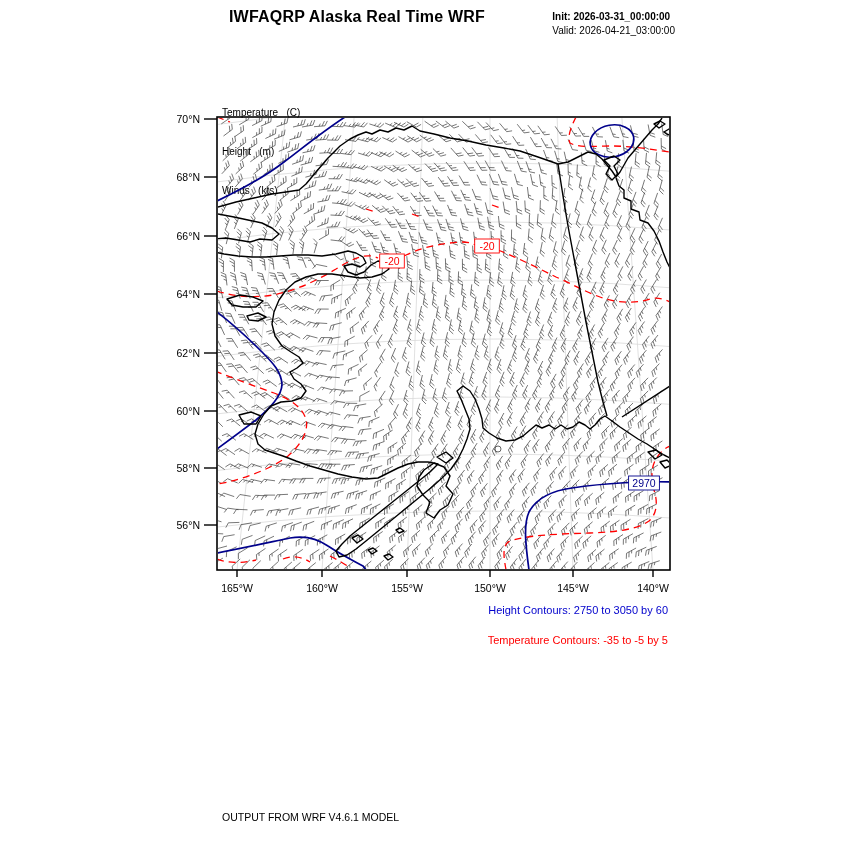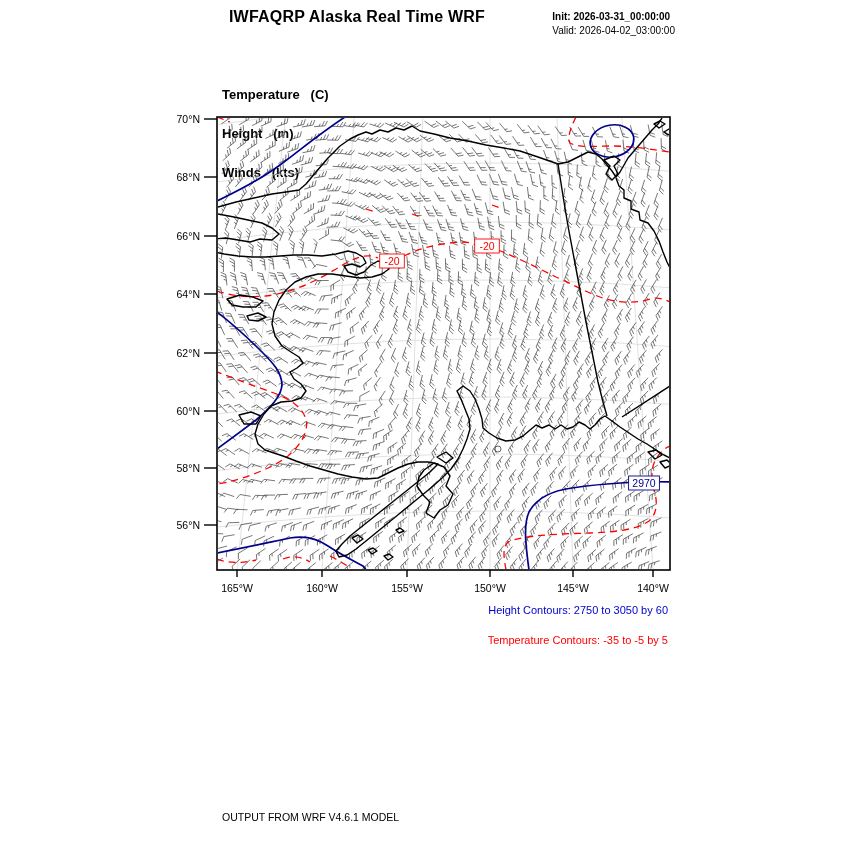--- a/index.html
+++ b/index.html
@@ -2,37 +2,37 @@
 <html><head>
 <meta charset="utf-8">
 <style>
   html,body{margin:0;padding:0;background:#ffffff;}
   .page{position:relative;width:850px;height:850px;background:#ffffff;overflow:hidden;
         font-family:"Liberation Sans","DejaVu Sans",sans-serif;color:#000;}
   .title{position:absolute;left:217px;top:8px;width:268px;text-align:right;
          font-size:16px;font-weight:bold;letter-spacing:0.2px;}
   .initblock{position:absolute;right:175px;top:10px;text-align:left;font-size:10px;line-height:14px;}
   .initblock .init{font-weight:bold;}
-  .params{position:absolute;left:222px;top:62px;font-size:13px;line-height:13px;white-space:pre;font-weight:bold;}
+  .params{position:absolute;left:222px;top:80px;font-size:10px;line-height:13px;white-space:pre;}
   .caption{position:absolute;right:182px;text-align:right;font-size:11px;}
   .caption.height{top:604px;color:#0000cc;}
   .caption.temp{top:627px;color:#ff0000;margin-top:7px;}
   .footer{position:absolute;left:222px;top:811px;font-size:10.5px;line-height:13px;text-align:right;}
   svg{position:absolute;left:0;top:0;}
 </style>
 </head>
 <body>
 
 <div class="page">
 
   <div class="title">IWFAQRP Alaska Real Time WRF</div>
 
   <div class="initblock">
     <div class="init">Init: 2026-03-31_00:00:00</div>
-    <div class="valid">Valid: 2026-04-02_03:00:00</div>
+    <div class="valid">Valid: 2026-04-21_03:00:00</div>
   </div>
 
   <div class="params">
     <div>Temperature   (C)</div>
     <div>Height   (m)</div>
     <div>Winds   (kts)</div>
   </div>
 
   <svg id="map-svg" width="850" height="850" viewBox="0 0 850 850">
       <defs>

